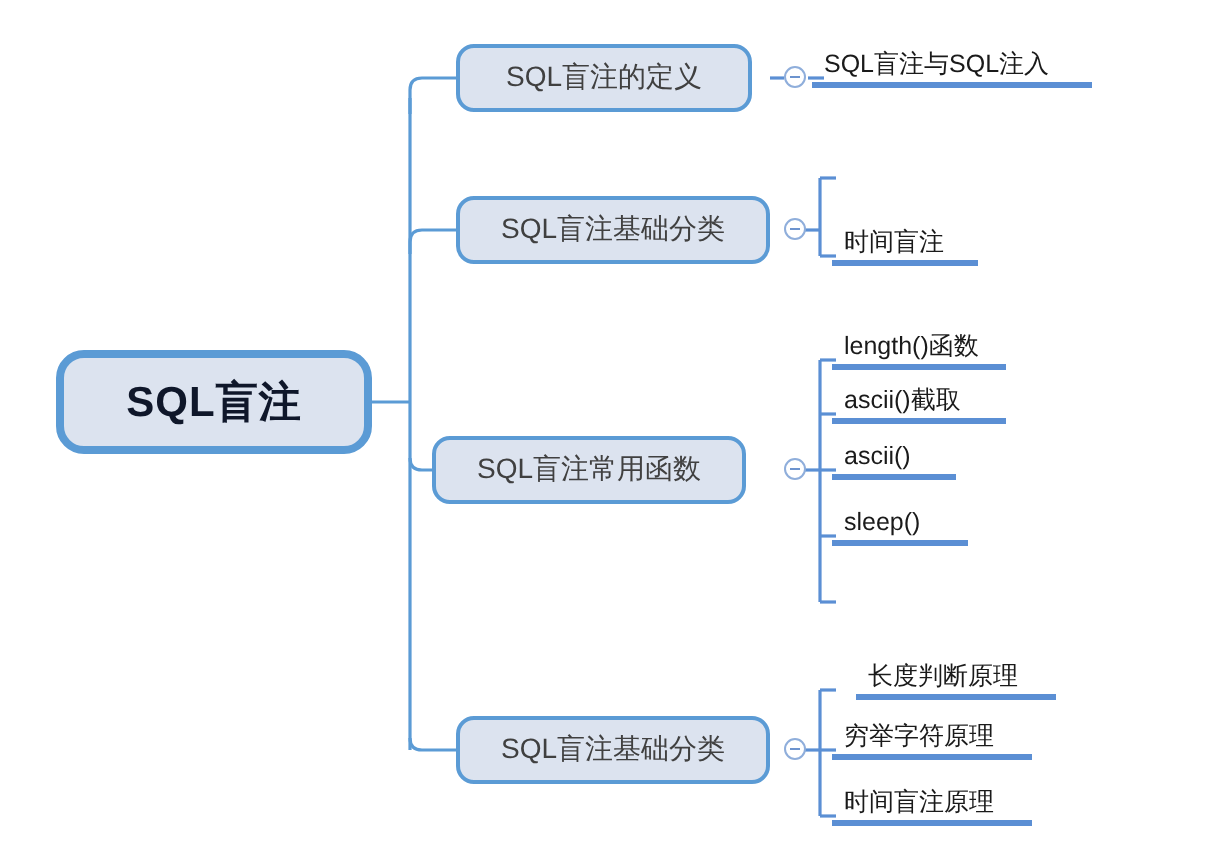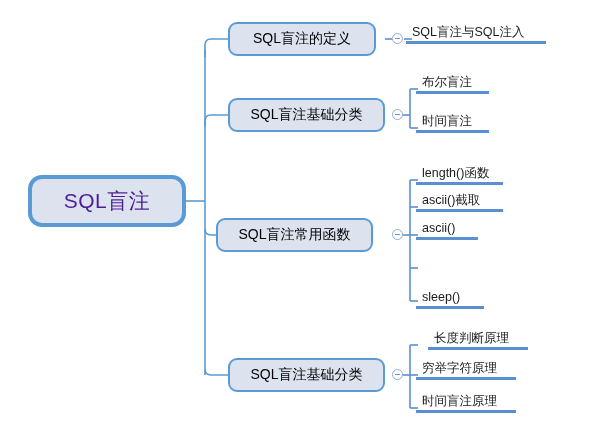--- a/index.html
+++ b/index.html
@@ -43,40 +43,40 @@
     box-sizing: border-box;
     border: 4px solid #5B9BD5;
     border-radius: 14px;
     background: #DCE3EF;
     display: flex;
     align-items: center;
     justify-content: center;
   }
   .root-node .root-label {
     font-size: 21px;
-    font-weight: normal;
-    color: #4c1d95;
+    font-weight: bold;
+    color: #0f172a;
     letter-spacing: 0.5px;
     white-space: nowrap;
   }
 
   
   .branch-node {
     position: absolute;
     box-sizing: border-box;
     border: 2px solid #5B9BD5;
     border-radius: 9px;
     background: #DCE3EF;
     display: flex;
     align-items: center;
     justify-content: center;
   }
   .branch-node .branch-label {
     font-size: 14px;
-    color: #000000;
+    color: #404040;
     white-space: nowrap;
   }
 
   .branch-1 { left: 228px; top: 22px;  width: 148px; height: 34px; }
   .branch-2 { left: 228px; top: 98px;  width: 157px; height: 34px; }
   .branch-3 { left: 216px; top: 218px; width: 157px; height: 34px; }
   .branch-4 { left: 228px; top: 358px; width: 157px; height: 34px; }
 
   
   .leaf {
@@ -181,24 +181,20 @@
     <span class="leaf-label">SQL盲注与SQL注入</span>
     <span class="leaf-underline"></span>
   </div>
 
   <div class="branch-node branch-2">
     <span class="branch-label">SQL盲注基础分类</span>
   </div>
   <div class="toggle" style="left:392px; top:109px;">
     <span class="minus"></span>
   </div>
-  <div class="leaf" style="left:416px; top:74px; width:73px;">
-    <span class="leaf-label">布尔盲注</span>
-    <span class="leaf-underline"></span>
-  </div>
   <div class="leaf" style="left:416px; top:113px; width:73px;">
     <span class="leaf-label">时间盲注</span>
     <span class="leaf-underline"></span>
   </div>
 
   <div class="branch-node branch-3">
     <span class="branch-label">SQL盲注常用函数</span>
   </div>
   <div class="toggle" style="left:392px; top:229px;">
     <span class="minus"></span>
@@ -208,21 +204,21 @@
     <span class="leaf-underline"></span>
   </div>
   <div class="leaf" style="left:416px; top:192px; width:87px;">
     <span class="leaf-label">ascii()截取</span>
     <span class="leaf-underline"></span>
   </div>
   <div class="leaf" style="left:416px; top:220px; width:62px;">
     <span class="leaf-label">ascii()</span>
     <span class="leaf-underline"></span>
   </div>
-  <div class="leaf" style="left:416px; top:253px; width:68px;margin-top:36px;">
+  <div class="leaf" style="left:416px; top:253px; width:68px;">
     <span class="leaf-label">sleep()</span>
     <span class="leaf-underline"></span>
   </div>
 
   <div class="branch-node branch-4">
     <span class="branch-label">SQL盲注基础分类</span>
   </div>
   <div class="toggle" style="left:392px; top:369px;">
     <span class="minus"></span>
   </div>

